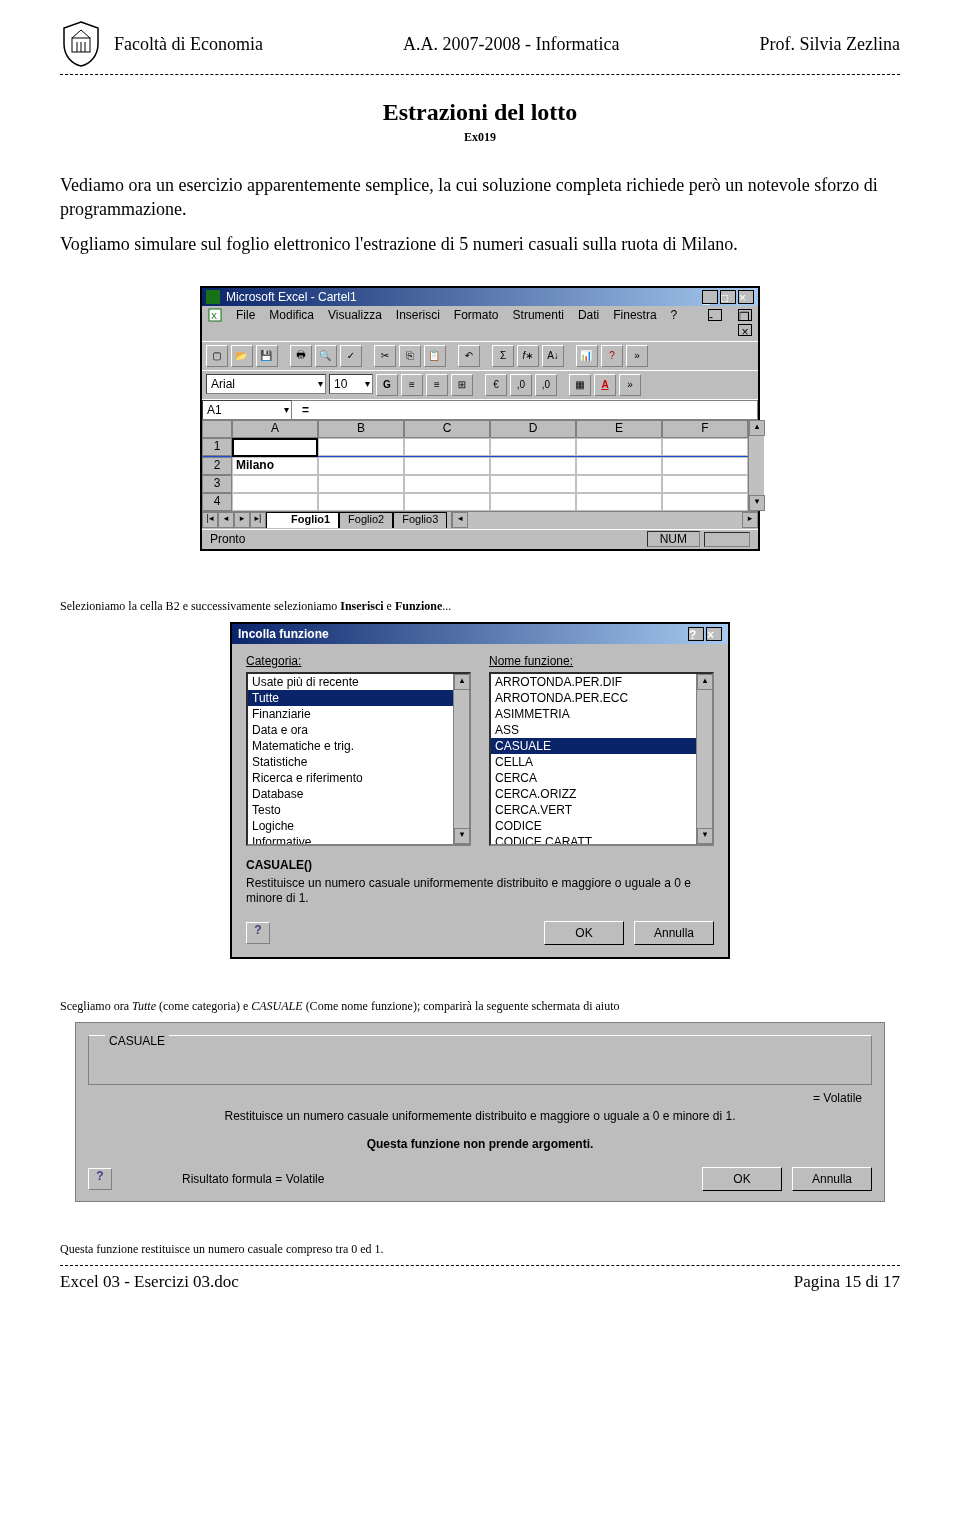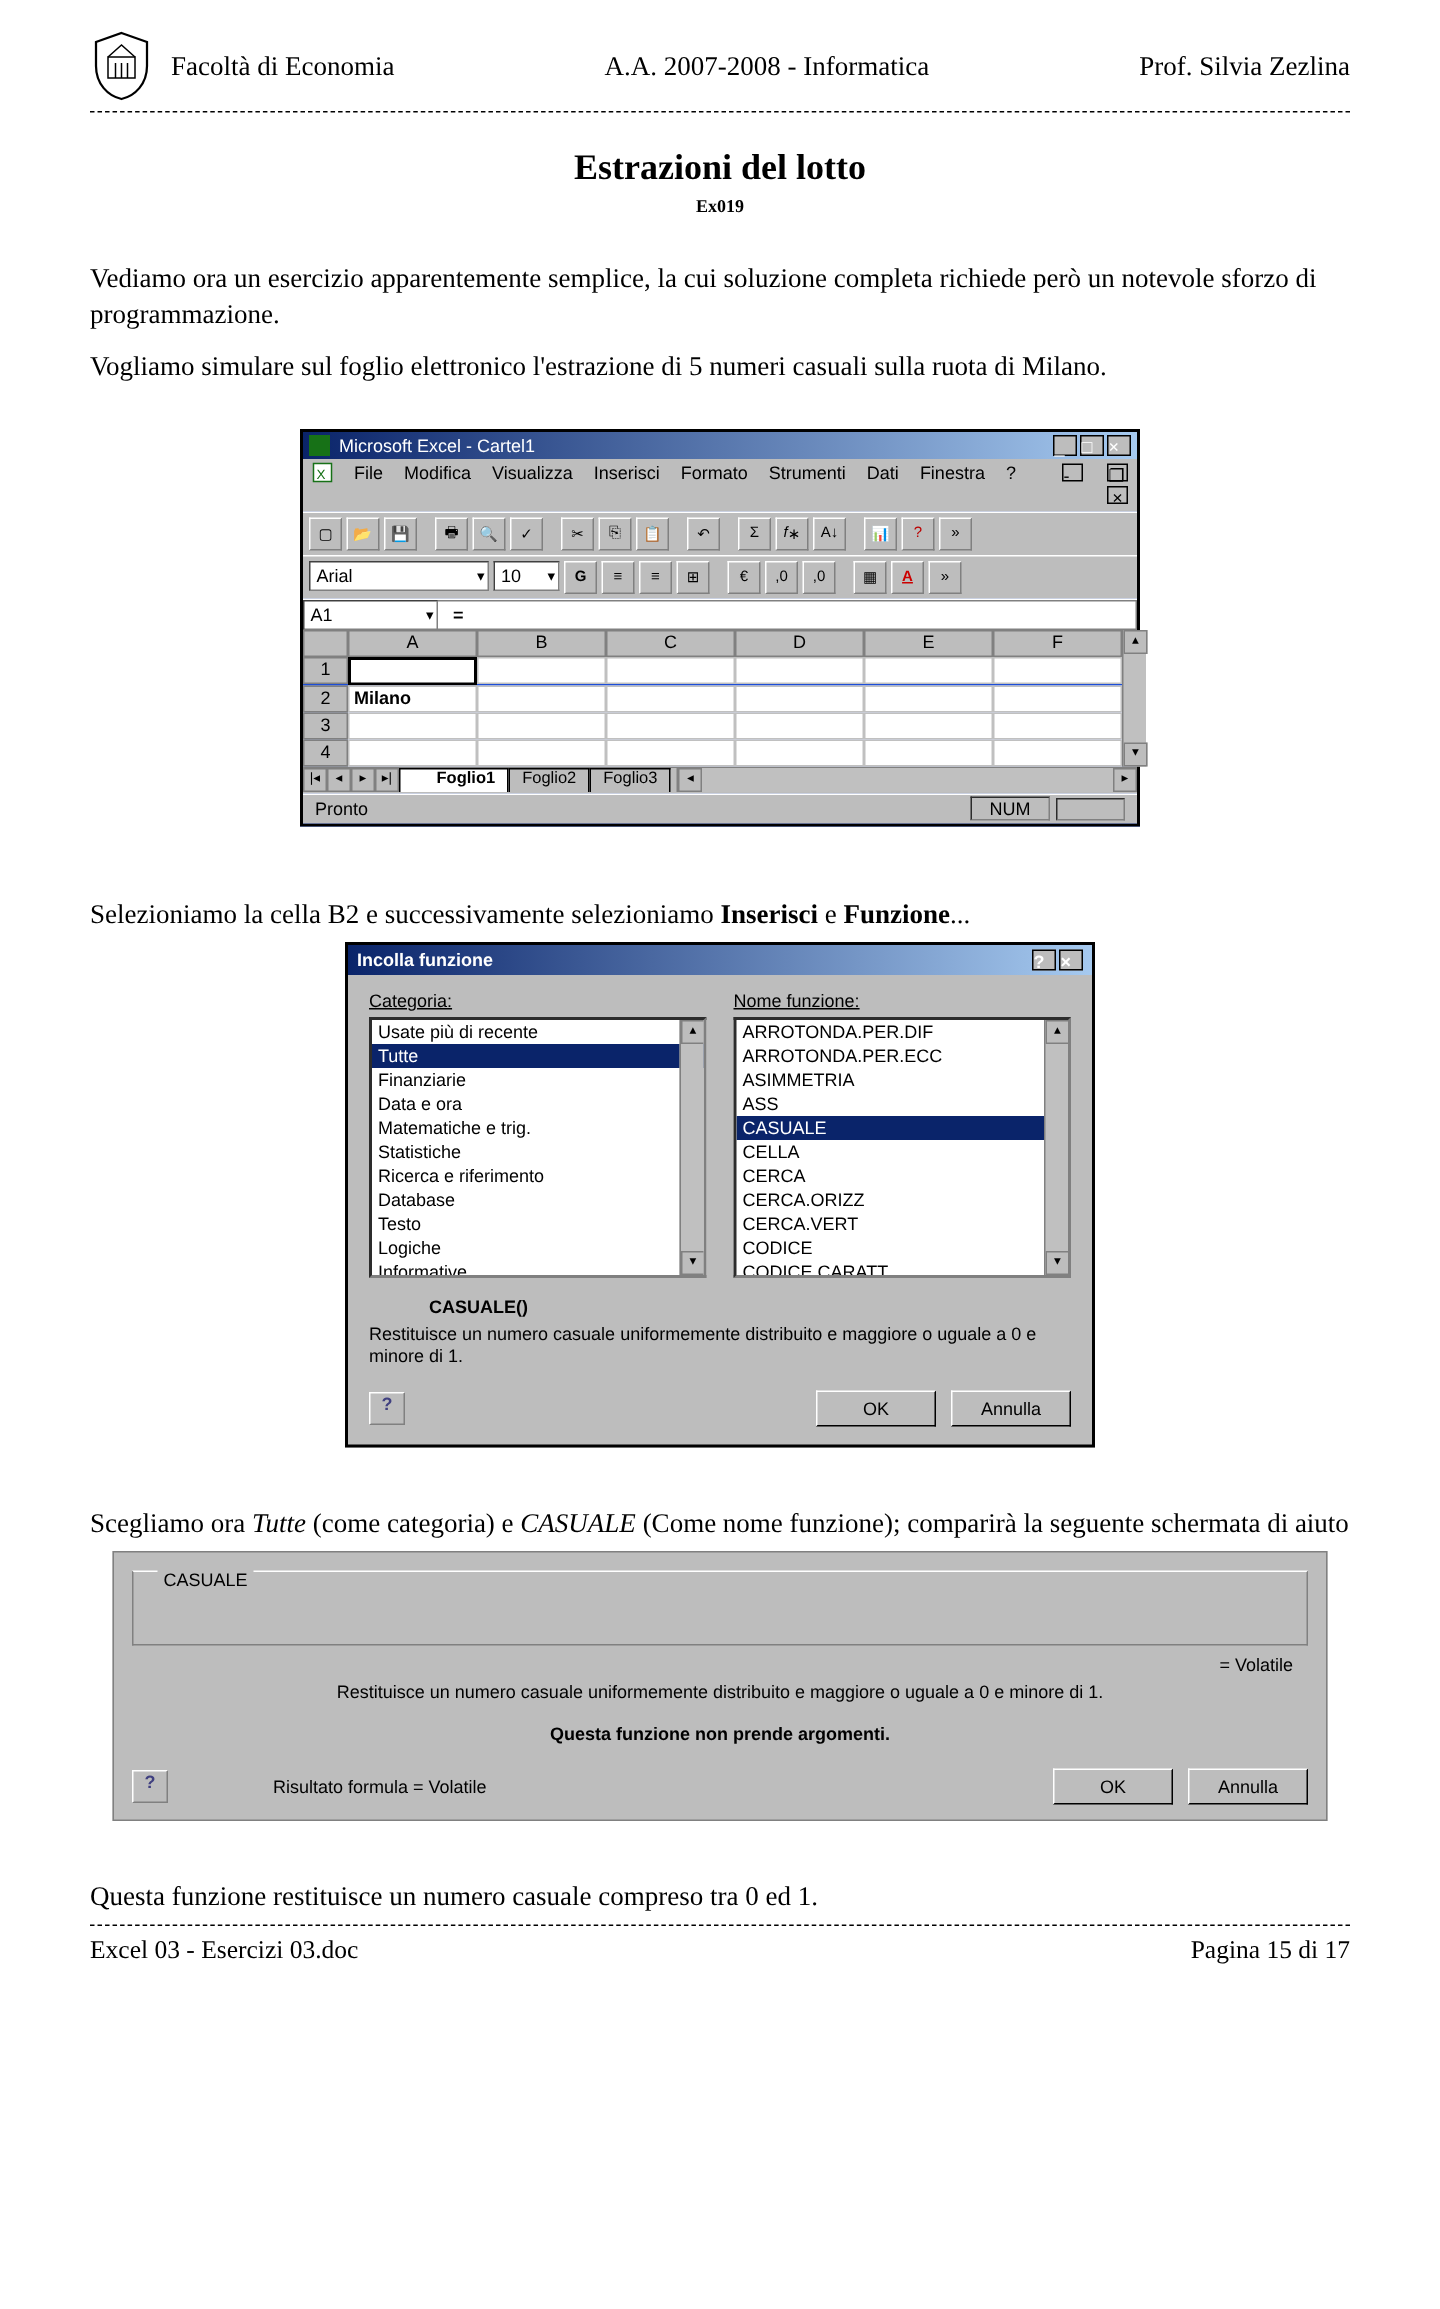--- a/index.html
+++ b/index.html
@@ -79,21 +79,21 @@
     .sbtn { width:16px; height:16px; background:#bdbdbd; border:1px solid #808080; text-align:center; font-size:9px; }
     .sheetrow { display:flex; background:#bdbdbd; border-top:1px solid #808080; height:18px; align-items:center; }
     .navbtn { width:16px; height:16px; border:1px solid #808080; text-align:center; font-size:9px; }
     .tab { padding:0 8px; background:#fff; border:1px solid #000; border-bottom:none; height:16px; font-size:11px; }
     .tab.inact { background:#bdbdbd; font-weight:normal; }
     .tab.act { font-weight:bold;padding-left:24px; }
     .statusbar { display:flex; background:#bdbdbd; border-top:1px solid #fff; height:20px; align-items:center; padding:0 8px; font-size:12px; }
     .stwell { border:1px inset #808080; padding:0 12px; margin-left:auto; }
     .stwell2 { border:1px inset #808080; width:46px; margin-left:4px; height:15px; }
 
-    .bodyp { font-size:18px; margin:10px 0 8px; }
+    .bodyp { font-size:12px; margin:10px 0 8px; }
     .bodyp b { font-weight:bold; }
 
     
     .dialog1 {
       width:500px;
       margin:0 auto 40px;
       border:2px solid #000;
       background:#bdbdbd;
       font-family:Tahoma,Arial,sans-serif;
       font-size:12px;
@@ -104,21 +104,21 @@
     }
     .dlgtitle .spacer{flex:1;}
     .dlgbody { padding:10px 14px 12px; }
     .dlgcols { display:flex; gap:18px; }
     .dlgcol { flex:1; }
     .dlglab { margin-bottom:4px; }
     .listbox { background:#fff; border:2px inset #808080; height:174px; overflow:hidden; position:relative; }
     .listbox .item { padding:1px 4px; font-size:12px; }
     .listbox .item.sel { background:#0a246a; color:#fff; }
     .listbox .sbar { position:absolute; right:0; top:0; bottom:0; width:16px; background:#c0c0c0; border-left:1px solid #808080; display:flex; flex-direction:column; }
-    .funcname { font-weight:bold; margin-top:12px;margin-left:40px; }
+    .funcname { font-weight:bold; margin-top:12px; }
     .funcdesc { margin-top:4px; line-height:1.3; font-size:12px; }
     .dlgbtns { display:flex; gap:10px; margin-top:14px; align-items:center; }
     .helpbtn { width:24px; height:22px; border:1px solid #808080; border-top-color:#fff; border-left-color:#fff; text-align:center; font-weight:bold; color:#404080; }
     .btn3d { width:80px; height:24px; background:#bdbdbd; border:1px solid #000; border-top-color:#fff; border-left-color:#fff; text-align:center; line-height:22px; font-size:12px; }
     .btnspacer{flex:1;}
 
     
     .dialog2 {
       width:810px;
       margin:0 auto 40px;

